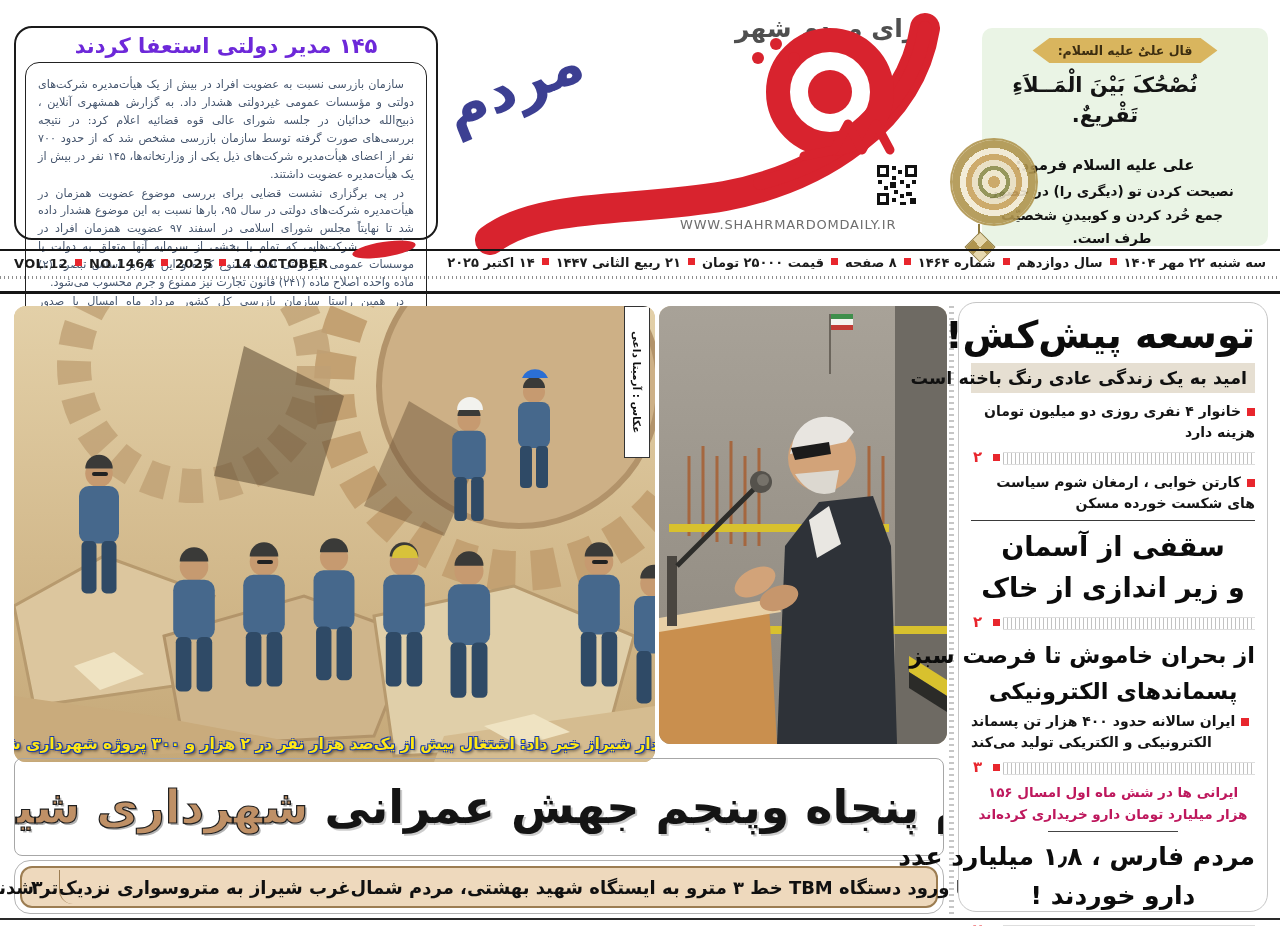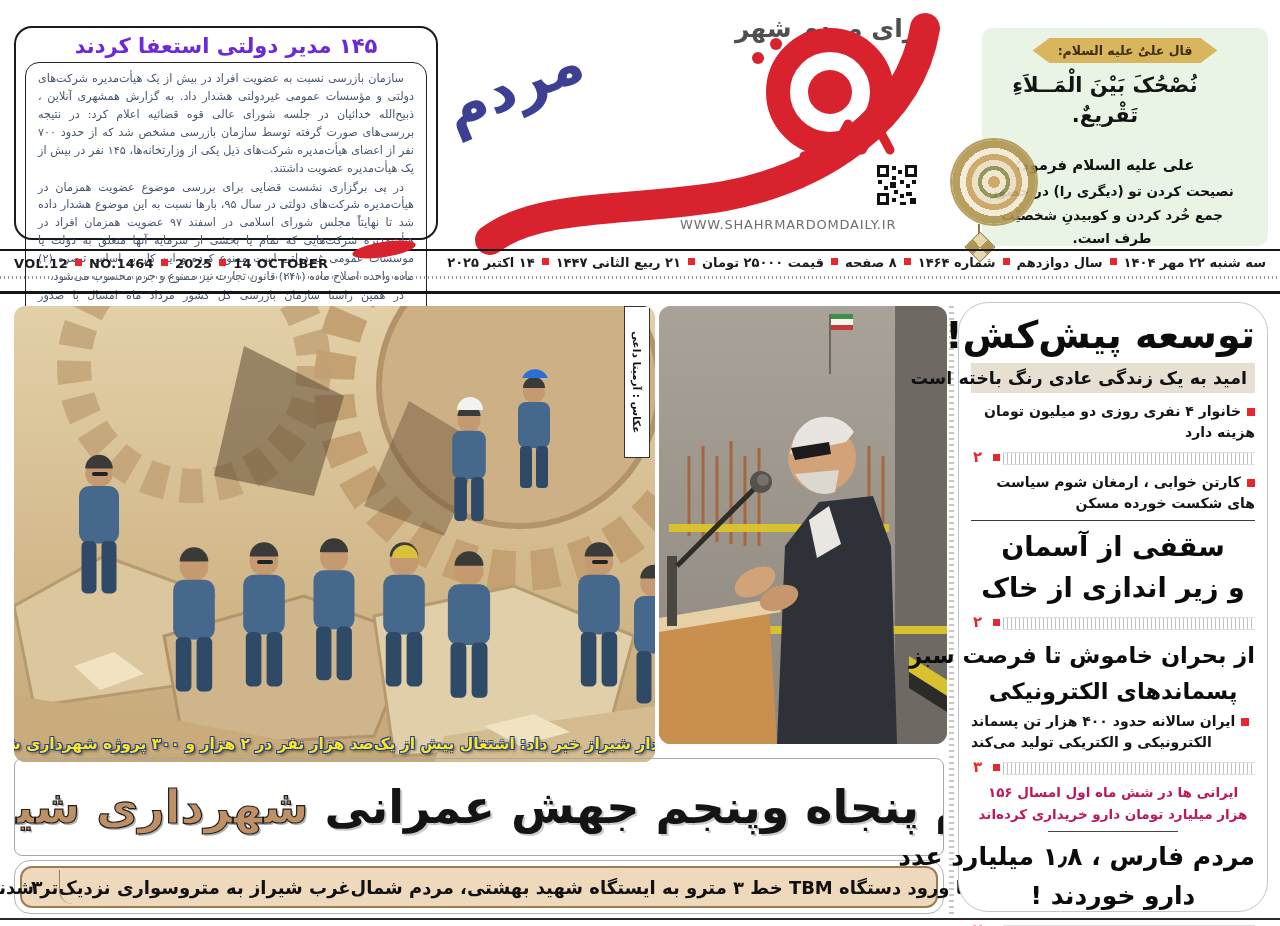--- a/index.html
+++ b/index.html
@@ -2,21 +2,21 @@
 <html lang="fa"><head>
 <meta charset="utf-8">
 <style>
   html,body{margin:0;padding:0;background:#e9e9e9;}
   .page{position:relative;width:1280px;height:926px;background:#ffffff;margin:0 auto;
         font-family:"DejaVu Sans",sans-serif;overflow:hidden;}
   .abs{position:absolute;}
   
   .tl-box{left:14px;top:26px;width:420px;height:210px;border:2px solid #1a1a1a;border-radius:18px;background:#fff;}
   .tl-head{margin:6px 10px 2px;text-align:center;font-size:21px;font-weight:bold;color:#6d28d9;direction:rtl;}
-  .tl-body{margin:4px 9px;border:1.4px solid #222;border-radius:14px;padding:7px 12px;
+  .tl-body{margin:4px 9px;border:1.4px solid #222;border-radius:14px;padding:13px 12px;
            font-size:11.2px;line-height:1.6;color:#46566e;direction:rtl;text-align:justify;}
   .tl-body p{margin:0 0 1px;text-indent:10px;}
   
   .tagline{left:735px;top:14px;width:268px;text-align:left;font-size:25px;font-weight:bold;color:#4f4f4f;direction:rtl;}
   .siteurl{left:680px;top:217px;width:232px;font-size:13px;color:#6e6e6e;letter-spacing:.8px;}
   
   .qbox{left:982px;top:28px;width:286px;height:218px;background:#eaf4e5;border-radius:10px;}
   .qbadge{position:absolute;left:50%;top:10px;transform:translateX(-50%);width:210px;height:25px;background:#d9b55e;
           clip-path:polygon(6% 50%,14% 0,86% 0,94% 50%,86% 100%,14% 100%);
           display:flex;align-items:center;justify-content:center;font-size:12.5px;font-weight:bold;color:#3c2d10;direction:rtl;}
@@ -57,21 +57,21 @@
   .mh-tan{font-size:46px;font-weight:900;color:#bf9066;margin-right:16px;
           -webkit-text-stroke:1.2px #1f1f1f;text-shadow:2px 2px 0 rgba(0,0,0,.3);}
   .bstrip{left:14px;top:860px;width:928px;height:52px;border:1.5px solid #b3b3b3;border-radius:16px;background:#fff;}
   .bstrip .pill{position:absolute;left:5px;right:5px;top:5px;bottom:5px;background:#eed9bd;border:2px solid #9c7d52;
         border-radius:12px;display:flex;align-items:center;justify-content:center;direction:rtl;
         font-size:18px;font-weight:bold;color:#101010;white-space:nowrap;}
   .bstrip .pg3{position:absolute;left:16px;top:50%;transform:translateY(-50%);font-size:19px;font-weight:bold;color:#101010;}
   .bstrip .curve{position:absolute;left:44px;top:9px;bottom:9px;width:14px;border-left:1.6px solid #9c7d52;border-radius:0 0 0 14px;}
   .botrule{left:0;top:918px;width:1280px;height:2px;background:#2a2a2a;}
   
-  .side{left:958px;top:302px;width:310px;height:610px;border:1.6px solid #c6c6c6;border-radius:30px;background:#fff;
+  .side{left:958px;top:302px;width:310px;height:610px;border:1.6px solid #c6c6c6;border-radius:18px;background:#fff;
         padding:8px 12px;box-sizing:border-box;direction:rtl;}
   .s-h1{font-size:38px;font-weight:900;color:#0c0c0c;text-align:right;margin:2px 0 6px;white-space:nowrap;}
   .s-sub{background:#e6dfd2;padding:5px 8px;font-size:17.5px;font-weight:bold;color:#101010;text-align:right;margin-bottom:8px;white-space:nowrap;}
   .s-bullet{font-size:14px;font-weight:bold;color:#151515;text-align:right;line-height:1.5;margin:2px 0;}
   .s-bullet .bsq{display:inline-block;width:8px;height:8px;background:#e8262d;margin-left:6px;}
   .s-bullet.center{text-align:left;}
   .sep{position:relative;height:15px;margin:7px 0;direction:ltr;}
   .sep .strip{position:absolute;left:32px;right:0;top:2px;height:11px;
      background:repeating-linear-gradient(90deg,#c2c2c2 0 1px,transparent 1px 4px);
      border-top:1px solid #dedede;border-bottom:1px solid #dedede;}

